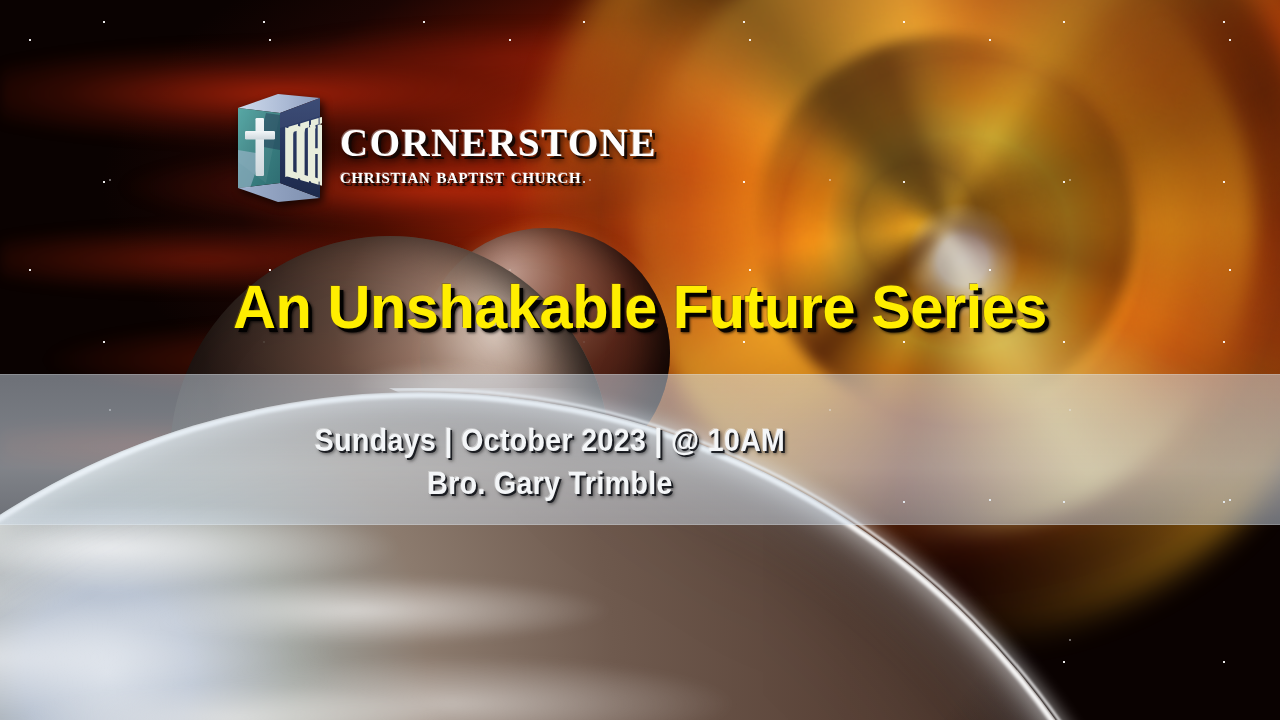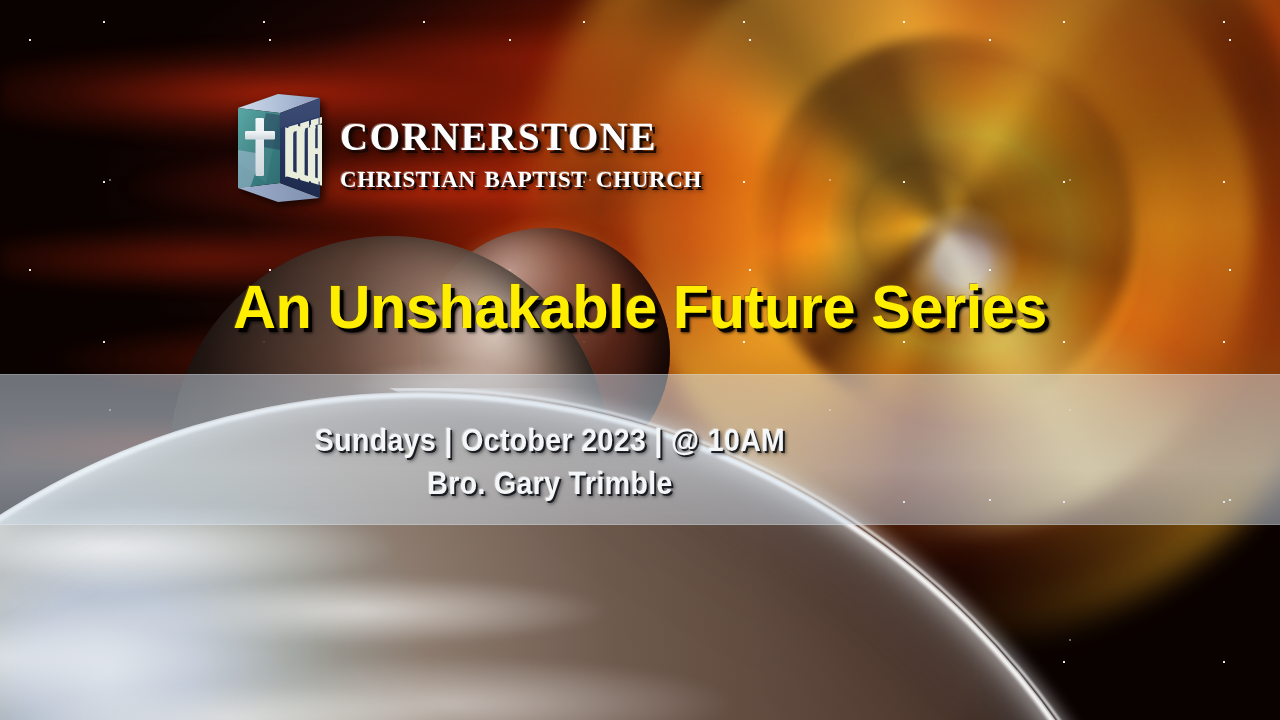--- a/index.html
+++ b/index.html
@@ -258,21 +258,21 @@
     text-transform:lowercase;
     text-shadow:
        3px 3px 0 rgba(20,8,4,.92),
        4px 4px 6px rgba(0,0,0,.75),
        -1px -1px 0 rgba(255,255,255,.35);
     white-space:nowrap;
   }
   .wm-sub{
     font-family:"Liberation Serif", serif;
     font-weight:bold;
-    font-size:33px;
+    font-size:22px;
     line-height:1;
     letter-spacing:.6px;
     margin-top:1px;
     color:#fdfdfd;
     font-variant:small-caps;
     text-transform:lowercase;
     text-shadow:
        2.5px 2.5px 0 rgba(20,8,4,.92),
        3px 3px 5px rgba(0,0,0,.7),
        -1px -1px 0 rgba(255,255,255,.3);

